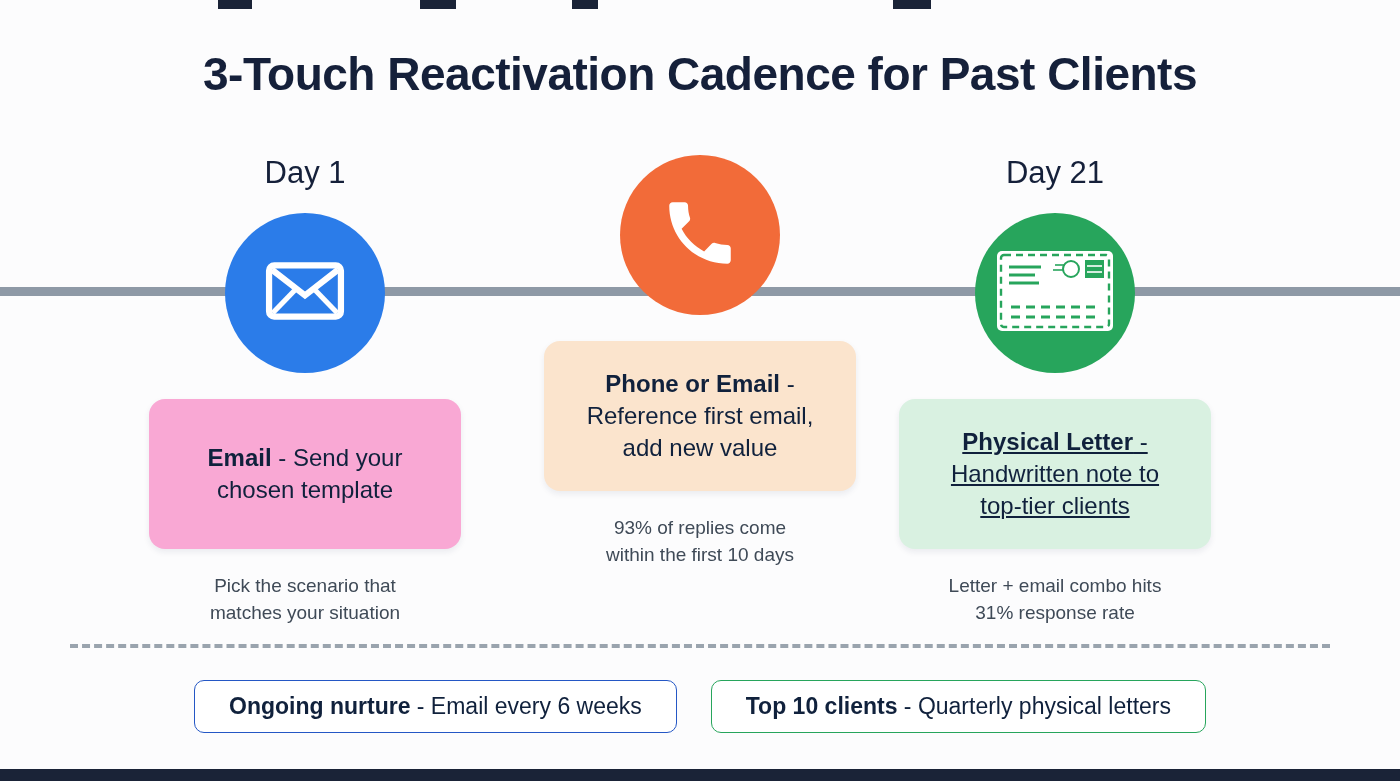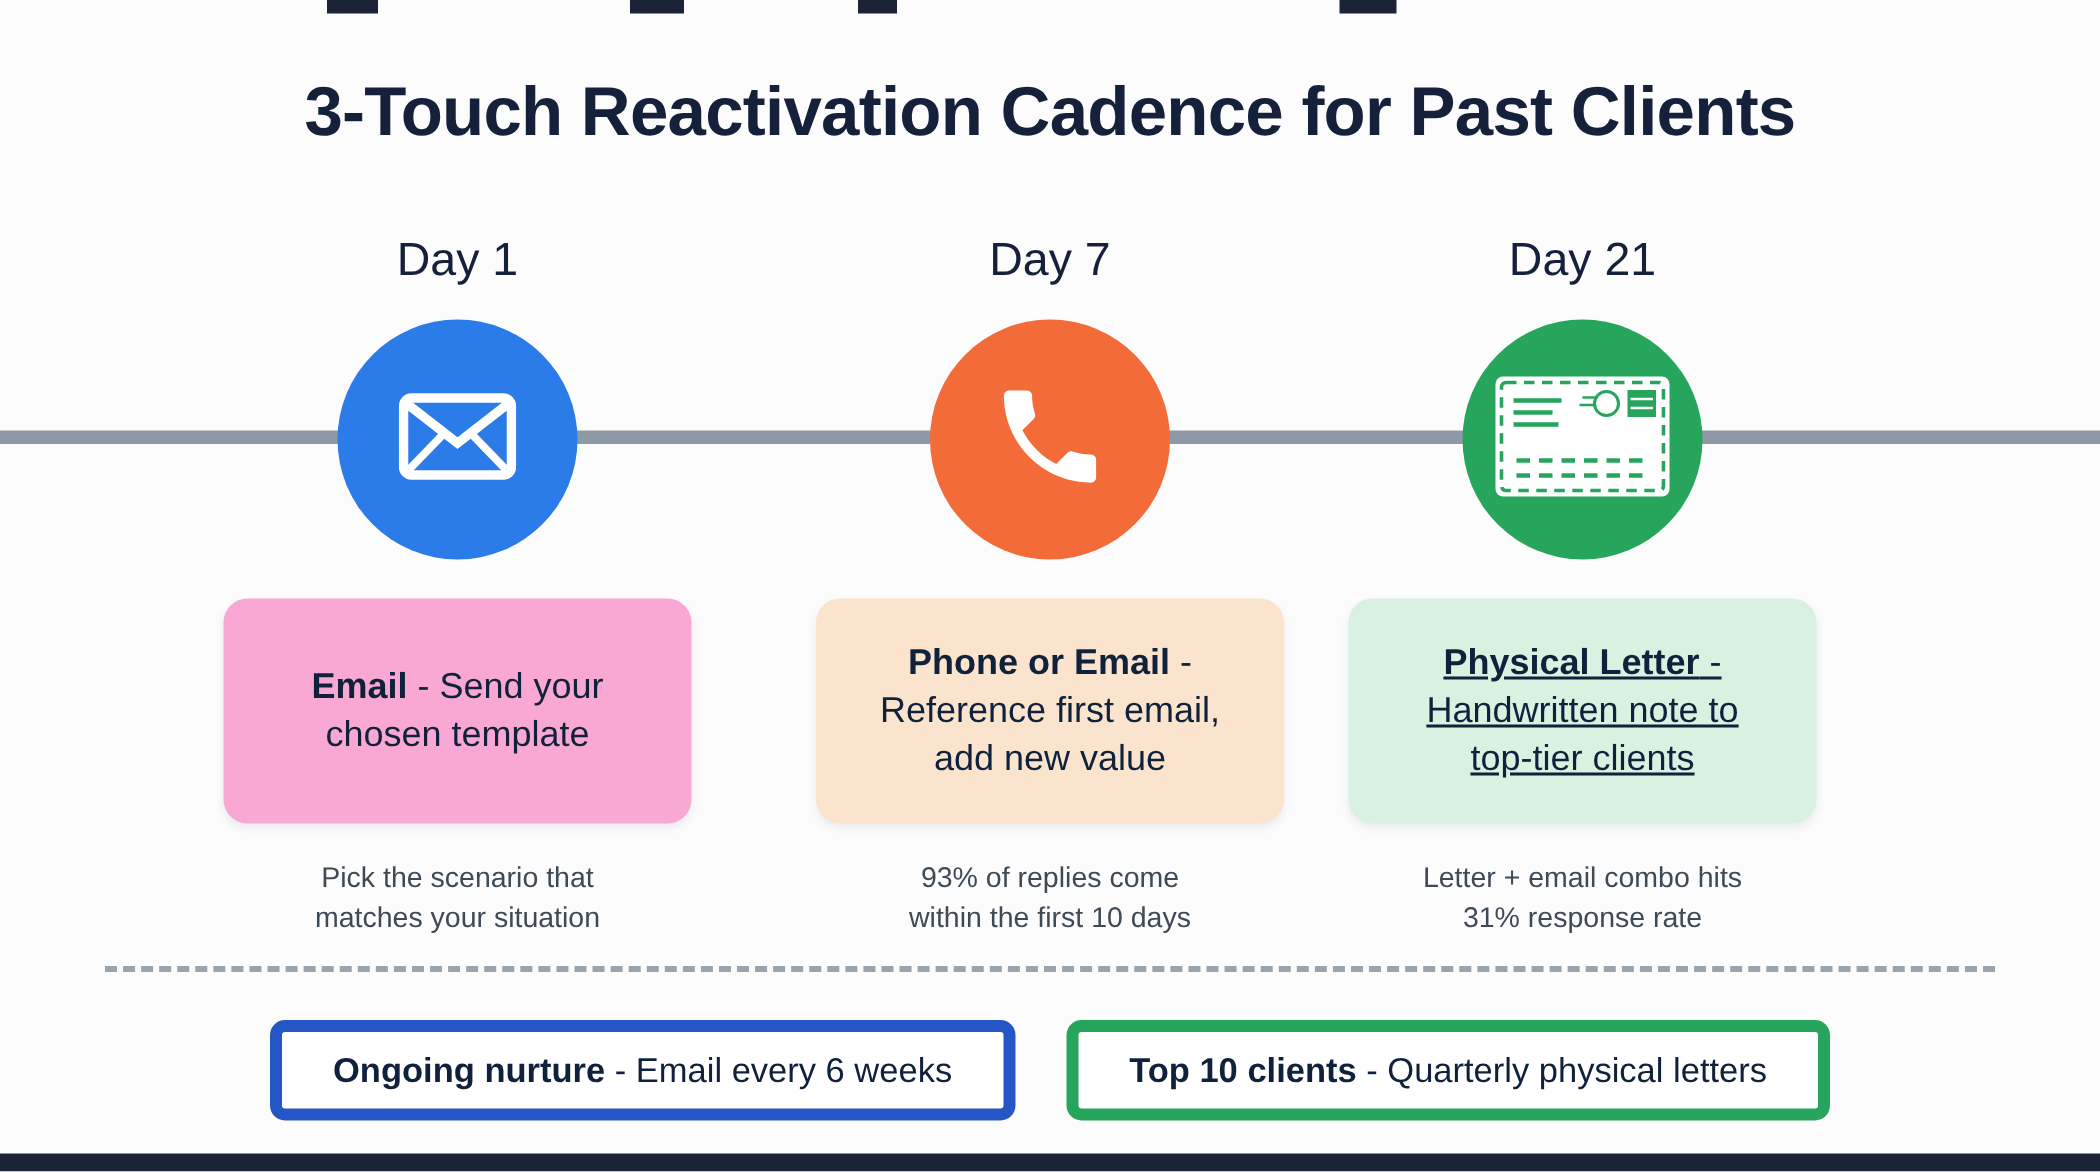--- a/index.html
+++ b/index.html
@@ -70,21 +70,21 @@
     position:absolute; top:644px; left:70px; width:1260px;
     border-top:4.5px dashed #9aa4ae;
   }
 
   .footer {
     position:absolute; top:680px; left:0; width:100%;
     display:flex; justify-content:center; gap:34px;
   }
   .note {
     background:#ffffff;
-    border:8px solid #c2410c;
+    border:1px solid #c2410c;
     border-radius:10px;
     padding:12px 34px;
     font-size:23px;
     white-space:nowrap;
   }
 
   .bottom-bar {
     position:absolute; bottom:0; left:0;
     width:100%; height:12px;
     background:#1a2337;
@@ -116,21 +116,20 @@
   </div>
   <div class="card" style="background: #f9a8d4;">
     <div class="card-text"><span class="bold">Email</span><span> - Send your
 chosen template</span></div>
   </div>
   <div class="caption">Pick the scenario that
 matches your situation</div>
 </div>
 
 <div class="column" id="col-1">
-  <div class="day-label">Day 7</div>
   <div class="circle" style="background: rgb(242, 107, 57);">
     <span>
       <svg width="82" height="82" viewBox="0 0 24 24">
         <path fill="#ffffff" d="M6.62 10.79c1.44 2.83 3.76 5.14 6.59 6.59l2.2-2.2c.27-.27.67-.36 1.02-.24 1.12.37 2.33.57 3.57.57.55 0 1 .45 1 1V20c0 .55-.45 1-1 1-9.39 0-17-7.61-17-17 0-.55.45-1 1-1h3.5c.55 0 1 .45 1 1 0 1.25.2 2.45.57 3.57.11.35.03.74-.25 1.02l-2.2 2.2z"></path>
       </svg>
     </span>
   </div>
   <div class="card" style="background: rgb(251, 228, 205);">
     <div class="card-text"><span class="bold">Phone or Email</span><span> -
 Reference first email,

